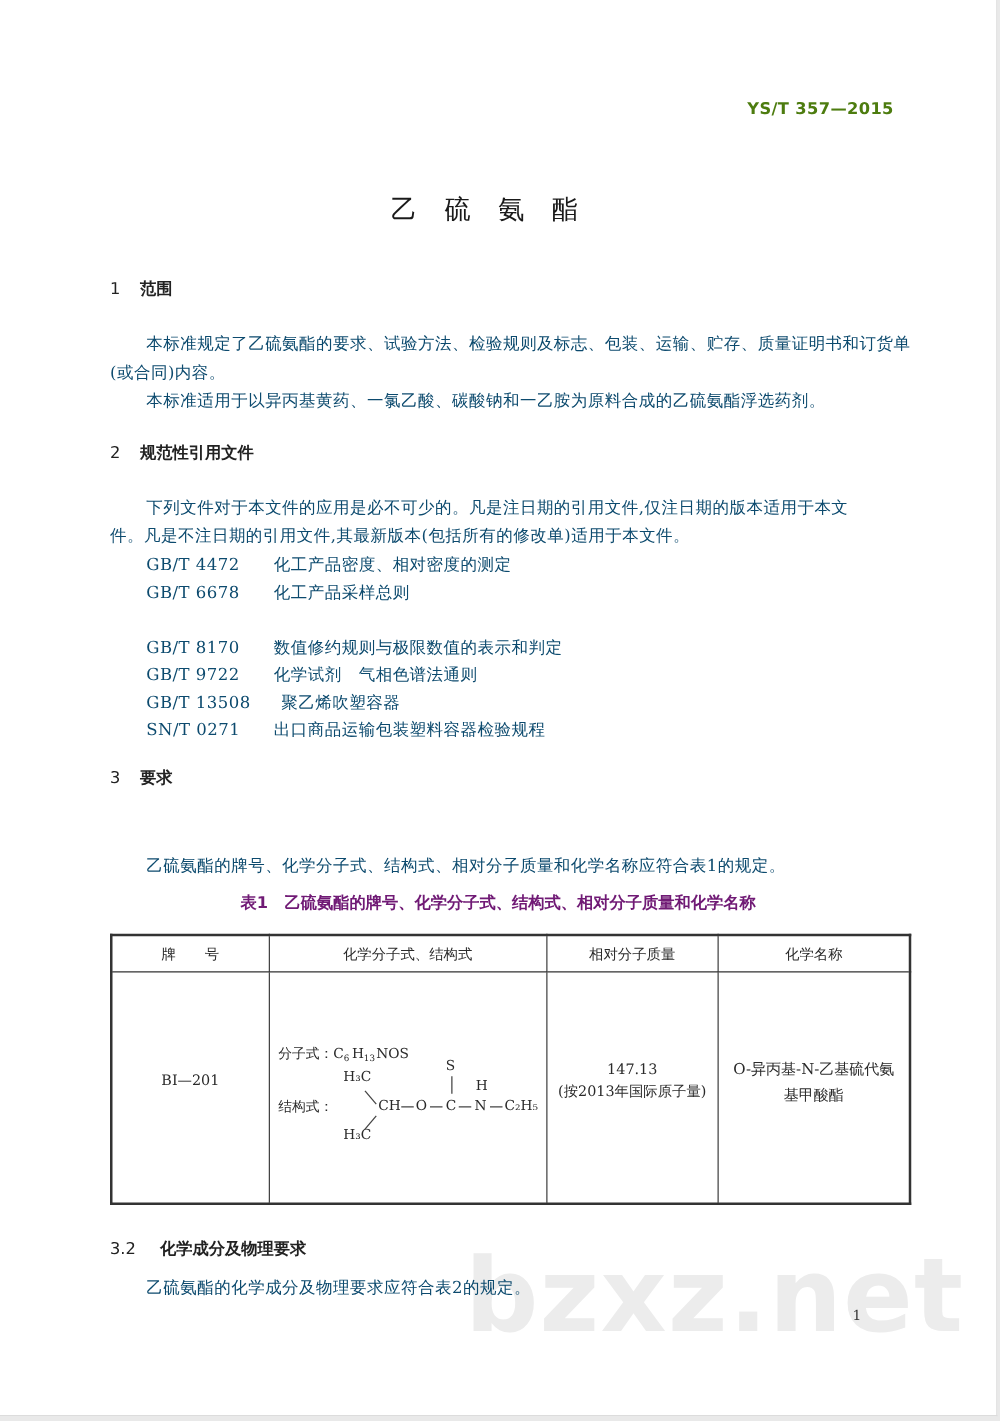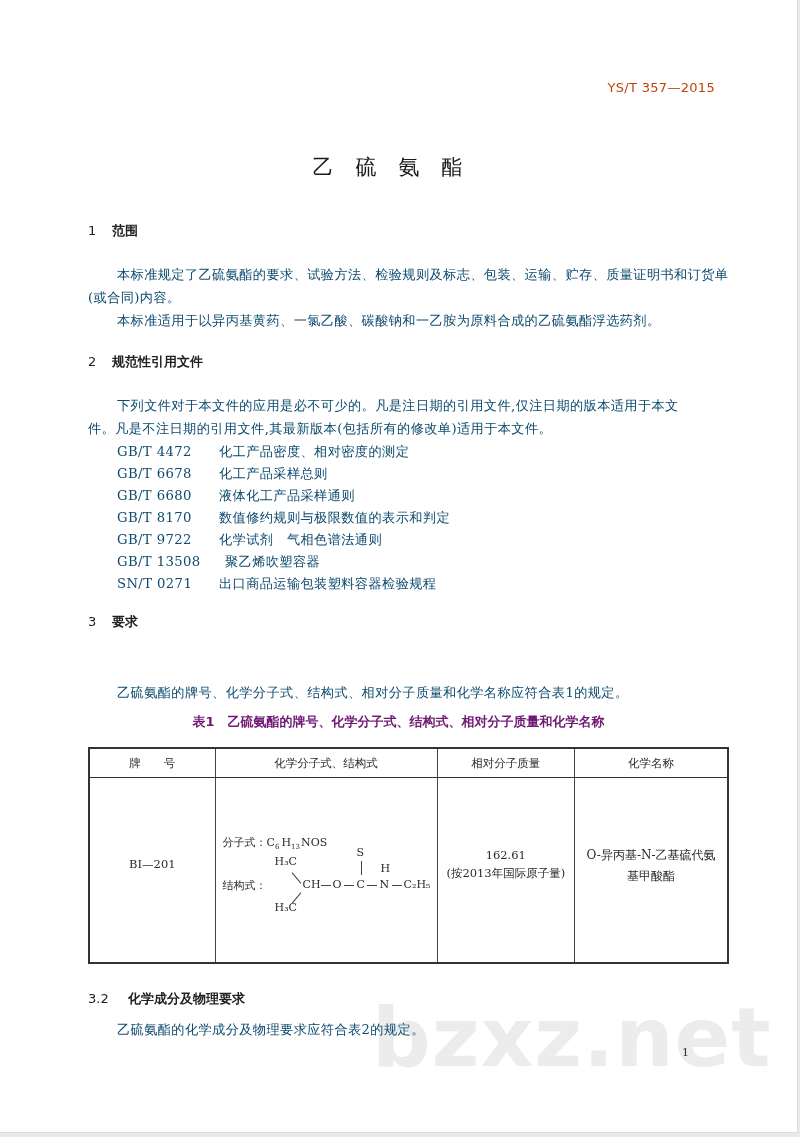--- a/index.html
+++ b/index.html
@@ -13,21 +13,21 @@
   .page {
     position: absolute; left: 0; top: 0;
     width: 797px; height: 1132px;
     background: #ffffff;
     border-right: 1px solid #dcdcdc;
     border-bottom: 1px solid #dcdcdc;
   }
   .abs { position: absolute; white-space: nowrap; }
   .std-code {
     right: 82px; top: 80px; font-family: "DejaVu Sans", "Liberation Sans", sans-serif;
-    font-size: 13px; font-weight: normal; color: #c2410c; letter-spacing: 0.3px;
+    font-size: 13px; font-weight: bold; color: #4d7c0f; letter-spacing: 0.3px;
   }
   .title {
     left: 0; width: 797px; top: 153px; text-align: center;
     font-family: "DejaVu Sans", "Liberation Sans", sans-serif;
     font-size: 21px; font-weight: normal; letter-spacing: 22px; color: #1a1a1a;
   }
   .h1 {
     font-family: "DejaVu Sans", "Liberation Sans", sans-serif;
     font-size: 13px; font-weight: bold; color: #222;
   }
@@ -81,21 +81,20 @@
   <div class="abs para" style="left:117px; top:312px;">本标准适用于以异丙基黄药、一氯乙酸、碳酸钠和一乙胺为原料合成的乙硫氨酯浮选药剂。</div>
 
   <div class="abs h1" style="left:88px; top:353px;">
     <span class="num">2</span><span>规范性引用文件</span>
   </div>
   <div class="abs para" style="left:117px; top:397px;">下列文件对于本文件的应用是必不可少的。凡是注日期的引用文件,仅注日期的版本适用于本文</div>
   <div class="abs para" style="left:88px; top:420px;">件。凡是不注日期的引用文件,其最新版本(包括所有的修改单)适用于本文件。</div>
 
   <div class="abs para" style="left:117px; top:443px;"><span class="ref-code">GB/T 4472</span><span>化工产品密度、相对密度的测定</span></div>
   <div class="abs para" style="left:117px; top:465px;"><span class="ref-code">GB/T 6678</span><span>化工产品采样总则</span></div>
-  <div class="abs para" style="left:117px; top:487px;"><span class="ref-code">GB/T 6680</span><span>液体化工产品采样通则</span></div>
   <div class="abs para" style="left:117px; top:509px;"><span class="ref-code">GB/T 8170</span><span>数值修约规则与极限数值的表示和判定</span></div>
   <div class="abs para" style="left:117px; top:531px;"><span class="ref-code">GB/T 9722</span><span>化学试剂　气相色谱法通则</span></div>
   <div class="abs para" style="left:117px; top:553px;"><span class="ref-code wide">GB/T 13508</span><span>聚乙烯吹塑容器</span></div>
   <div class="abs para" style="left:117px; top:575px;"><span class="ref-code">SN/T 0271</span><span>出口商品运输包装塑料容器检验规程</span></div>
 
   <div class="abs h1" style="left:88px; top:613px;">
     <span class="num">3</span><span>要求</span>
   </div>
   <div class="abs para" style="left:117px; top:684px;">乙硫氨酯的牌号、化学分子式、结构式、相对分子质量和化学名称应符合表1的规定。</div>
 
@@ -132,21 +131,21 @@
             <div class="s" style="left:140px; top:99px;">C</div>
             <div class="line" style="left:150px; top:106px; width:10px; height:1px;"></div>
             <div class="s" style="left:164px; top:83px;">H</div>
             <div class="s" style="left:163px; top:99px;">N</div>
             <div class="line" style="left:175px; top:106px; width:10px; height:1px;"></div>
             <div class="s" style="left:187px; top:99px;">C₂H₅</div>
           </div>
         </td>
         <td>
           <div style="position:relative; top:-6px;">
-            <div>162.61</div>
+            <div>147.13</div>
             <div style="margin-top:4px;">(按2013年国际原子量)</div>
           </div>
         </td>
         <td>
           <div style="position:relative; top:-4px; font-size:12px;">
             <div>O-异丙基-N-乙基硫代氨</div>
             <div style="margin-top:4px;">基甲酸酯</div>
           </div>
         </td>
       </tr>

